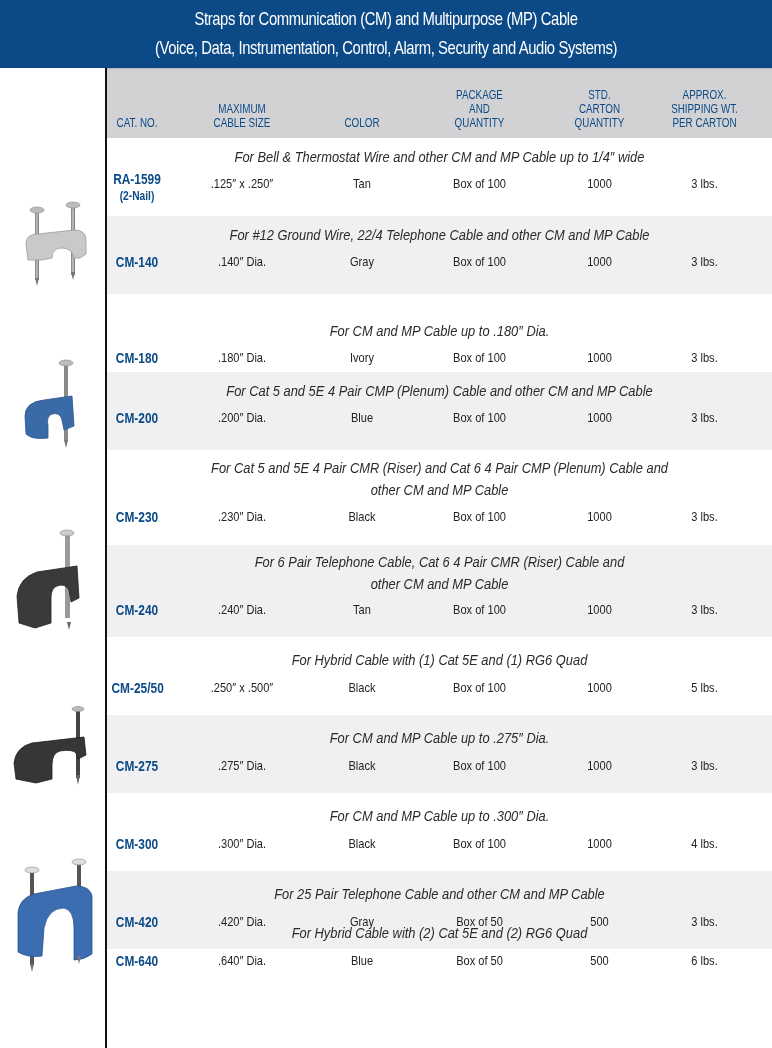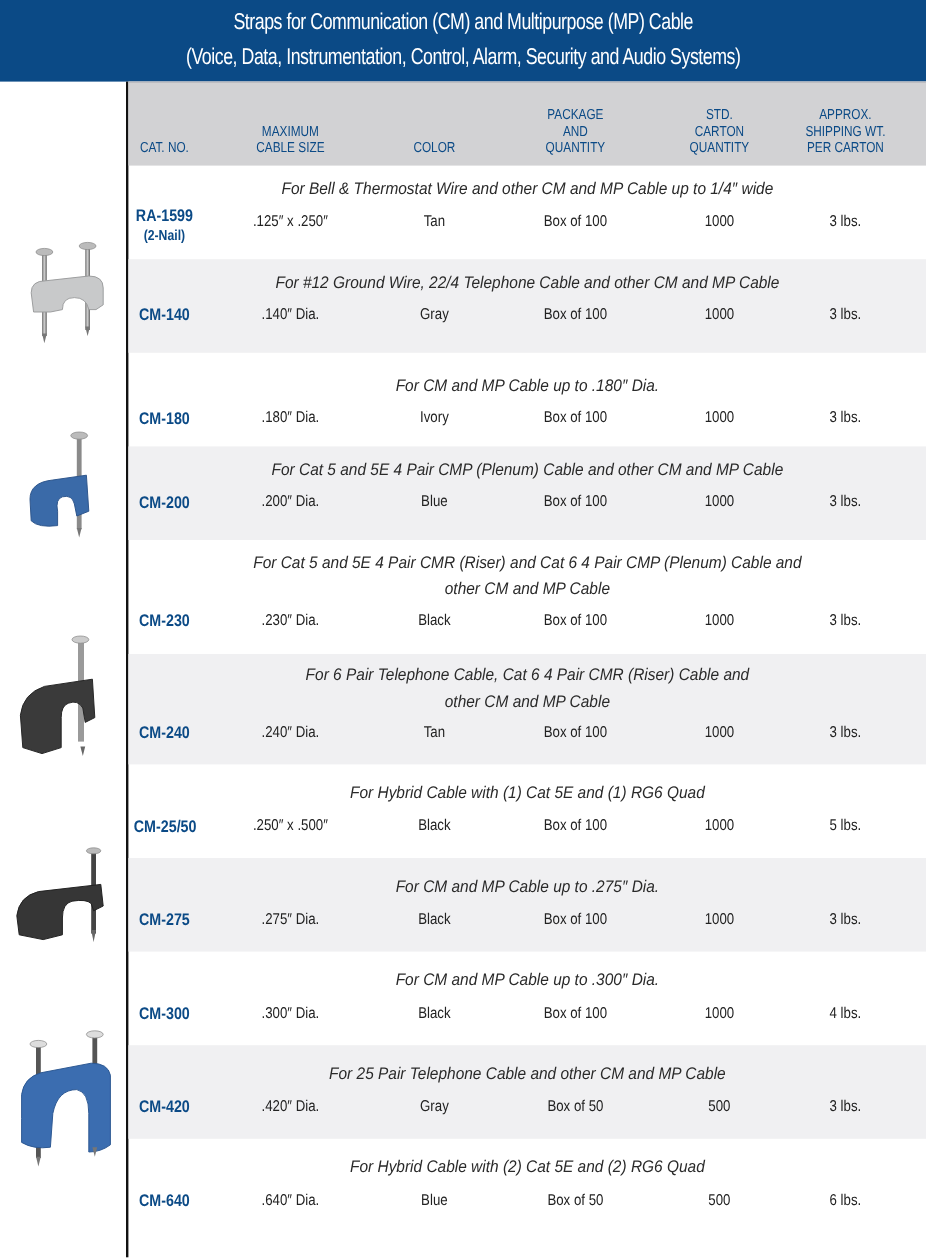--- a/index.html
+++ b/index.html
@@ -75,21 +75,21 @@
 <div class="row alt" style="top:216px;height:78px;">
   <div class="desc" style="top:8px;">For #12 Ground Wire, 22/4 Telephone Cable and other CM and MP Cable</div>
   <div class="cell cat" style="left:0;width:60px;top:38px;">CM-140</div>
   <div class="cell" style="left:90px;width:90px;top:38px;">.140″ Dia.</div>
   <div class="cell" style="left:215px;width:80px;top:38px;">Gray</div>
   <div class="cell" style="left:330px;width:85px;top:38px;">Box of 100</div>
   <div class="cell" style="left:450px;width:85px;top:38px;">1000</div>
   <div class="cell" style="left:550px;width:95px;top:38px;">3 lbs.</div>
 </div>
 
-<div class="row" style="top:302px;height:78px;">
+<div class="row" style="top:312px;height:78px;">
   <div class="desc" style="top:8px;">For CM and MP Cable up to .180″ Dia.</div>
   <div class="cell cat" style="left:0;width:60px;top:38px;">CM-180</div>
   <div class="cell" style="left:90px;width:90px;top:38px;">.180″ Dia.</div>
   <div class="cell" style="left:215px;width:80px;top:38px;">Ivory</div>
   <div class="cell" style="left:330px;width:85px;top:38px;">Box of 100</div>
   <div class="cell" style="left:450px;width:85px;top:38px;">1000</div>
   <div class="cell" style="left:550px;width:95px;top:38px;">3 lbs.</div>
 </div>
 
 <div class="row alt" style="top:372px;height:78px;">
@@ -155,21 +155,21 @@
 <div class="row alt" style="top:871px;height:78px;">
   <div class="desc" style="top:12px;">For 25 Pair Telephone Cable and other CM and MP Cable</div>
   <div class="cell cat" style="left:0;width:60px;top:43px;">CM-420</div>
   <div class="cell" style="left:90px;width:90px;top:43px;">.420″ Dia.</div>
   <div class="cell" style="left:215px;width:80px;top:43px;">Gray</div>
   <div class="cell" style="left:330px;width:85px;top:43px;">Box of 50</div>
   <div class="cell" style="left:450px;width:85px;top:43px;">500</div>
   <div class="cell" style="left:550px;width:95px;top:43px;">3 lbs.</div>
 </div>
 
-<div class="row" style="top:949px;height:90px;">
+<div class="row" style="top:910px;height:90px;">
   <div class="desc" style="top:12px;">For Hybrid Cable with (2) Cat 5E and (2) RG6 Quad</div>
   <div class="cell cat" style="left:0;width:60px;top:43px;">CM-640</div>
   <div class="cell" style="left:90px;width:90px;top:43px;">.640″ Dia.</div>
   <div class="cell" style="left:215px;width:80px;top:43px;">Blue</div>
   <div class="cell" style="left:330px;width:85px;top:43px;">Box of 50</div>
   <div class="cell" style="left:450px;width:85px;top:43px;">500</div>
   <div class="cell" style="left:550px;width:95px;top:43px;">6 lbs.</div>
 </div>
 
 <svg class="product" style="left:22px;top:200px;" width="70" height="95" viewBox="0 0 70 95">

